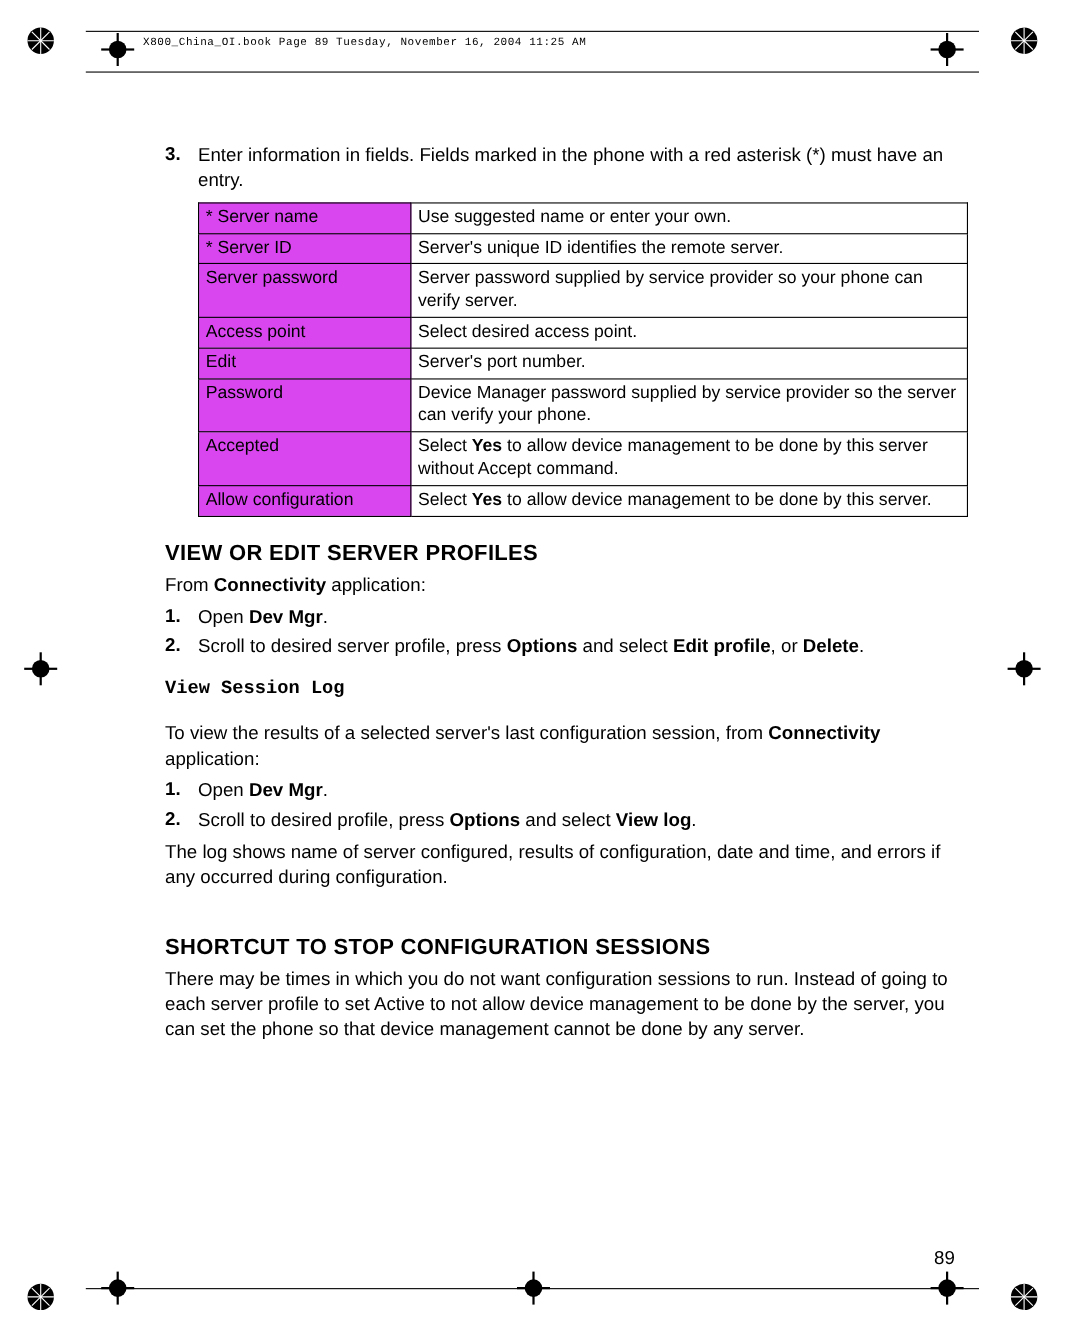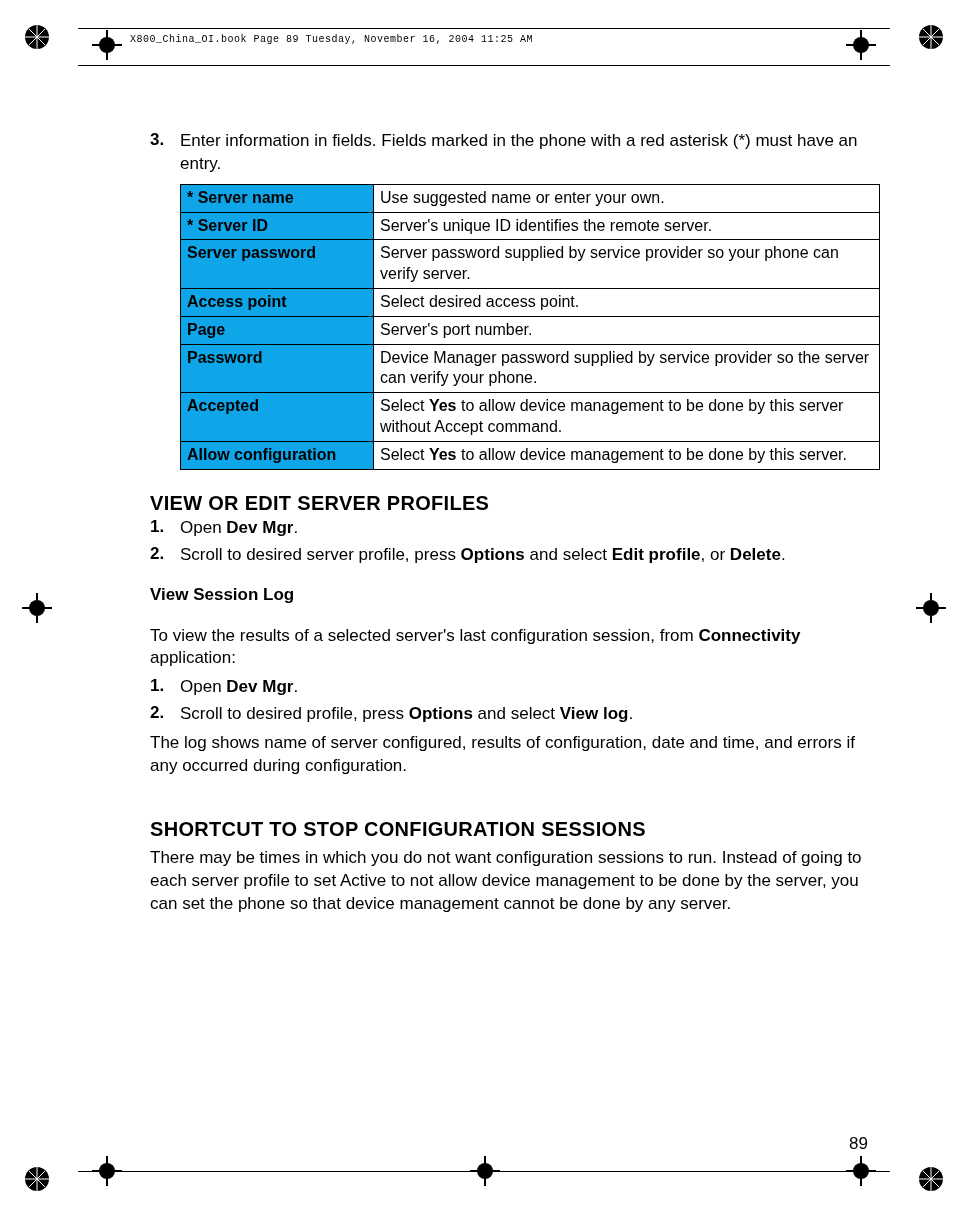--- a/index.html
+++ b/index.html
@@ -72,33 +72,34 @@
     font-size: 16px;
   }
   table.fields td {
     border: 1px solid #000;
     padding: 3px 6px;
     vertical-align: top;
     line-height: 1.3;
   }
   table.fields td:first-child {
     width: 180px;
-    background: #0ea5e9;
-    font-weight: bold;
+    background: #d946ef;
+    font-weight: normal;
   }
   h2.section {
     font-size: 20px;
     font-weight: bold;
     margin: 22px 0 2px 0;
     letter-spacing: 0.3px;
   }
   h3.subsection {
     font-size: 17px;
     font-weight: bold;
     margin: 18px 0 20px 0;
+    font-family: Liberation Mono, monospace;
   }
   .para { margin: 6px 0; line-height: 1.35; }
   .pagenum {
     position: absolute;
     right: 100px;
     bottom: 62px;
     font-size: 17px;
   }
   .bottom-line {
     position: absolute;
@@ -201,39 +202,40 @@
         </tr>
         <tr>
           <td>Server password</td>
           <td>Server password supplied by service provider so your phone can verify server.</td>
         </tr>
         <tr>
           <td>Access point</td>
           <td>Select desired access point.</td>
         </tr>
         <tr>
-          <td>Page</td>
+          <td>Edit</td>
           <td>Server's port number.</td>
         </tr>
         <tr>
           <td>Password</td>
           <td>Device Manager password supplied by service provider so the server can verify your phone.</td>
         </tr>
         <tr>
           <td>Accepted</td>
           <td>Select <b>Yes</b> to allow device management to be done by this server without Accept command.</td>
         </tr>
         <tr>
           <td>Allow configuration</td>
           <td>Select <b>Yes</b> to allow device management to be done by this server.</td>
         </tr>
       </tbody>
     </table>
 
   <h2 class="section">VIEW OR EDIT SERVER PROFILES</h2>
+  <div class="para">From <b>Connectivity</b> application:</div>
   <div id="view-edit-steps">
       <div class="ol-item">
         <div class="ol-num">1.</div>
         <div class="ol-body">Open <b>Dev Mgr</b>.</div>
       </div>
       <div class="ol-item">
         <div class="ol-num">2.</div>
         <div class="ol-body">Scroll to desired server profile, press <b>Options</b> and select <b>Edit profile</b>, or <b>Delete</b>.</div>
       </div>
     </div>

